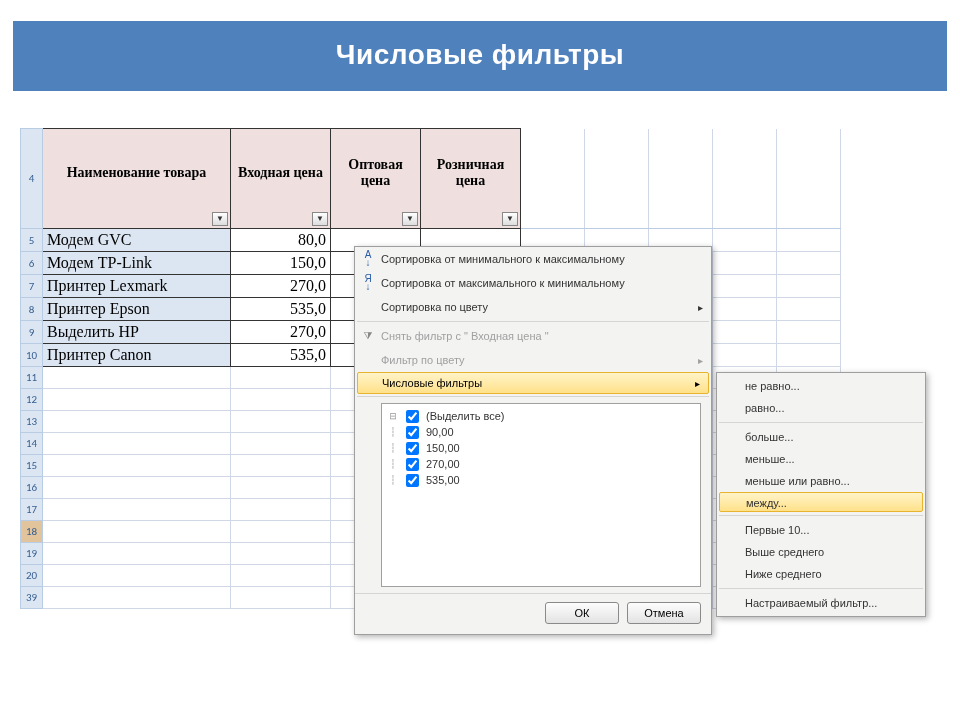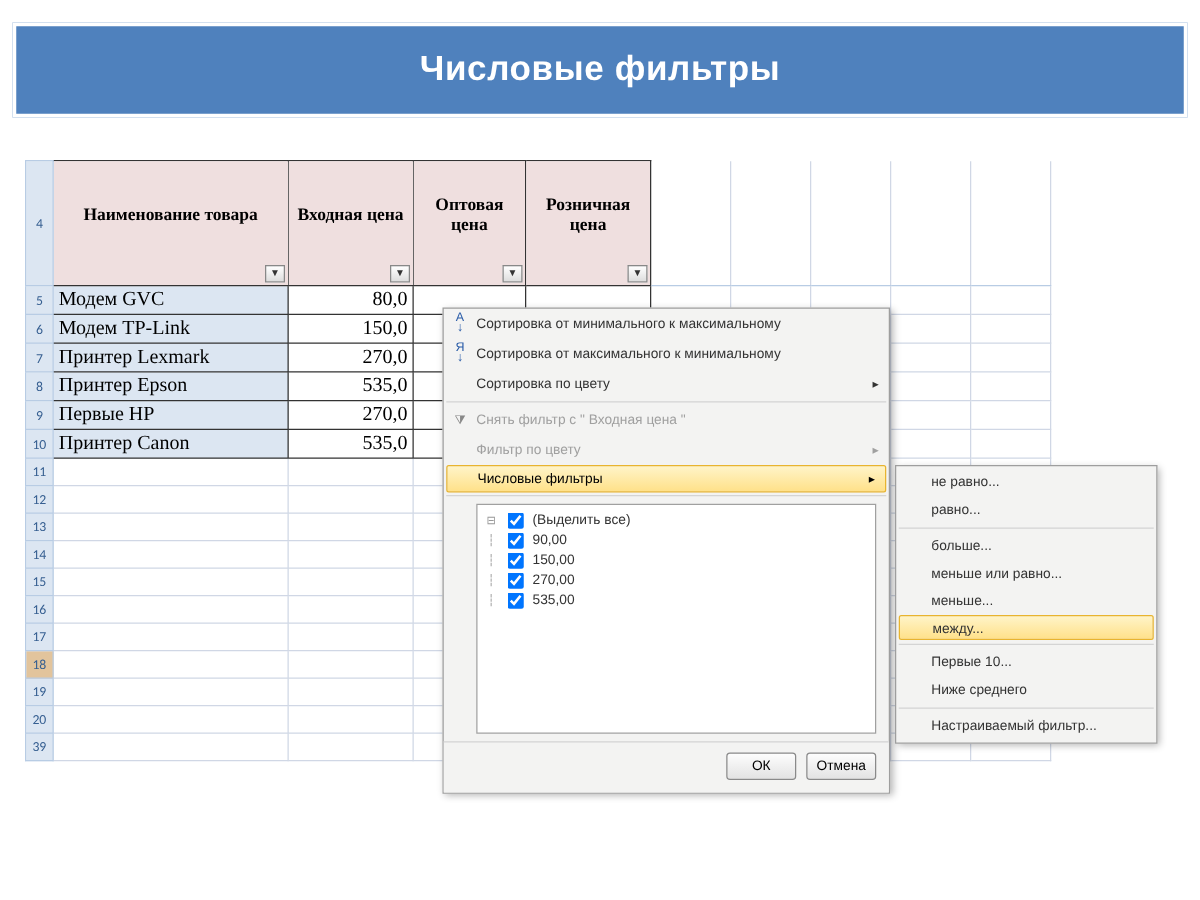--- a/index.html
+++ b/index.html
@@ -165,21 +165,21 @@
   }
   .fm-buttons {
     display: flex;
     justify-content: flex-end;
     gap: 8px;
     padding: 8px 10px 10px;
     border-top: 1px solid #d4d4d4;
     background: #f3f3f2;
   }
   .fm-buttons button {
-    width: 56px;
+    width: 74px;
     height: 22px;
     font-size: 11px;
     border: 1px solid #8a8a8a;
     border-radius: 3px;
     background: linear-gradient(#fdfdfd,#e3e3e3);
     cursor: pointer;
   }
   .submenu {
     position: absolute;
     top: 372px;
@@ -306,21 +306,21 @@
     <td class="cell"></td>
     <td class="cell"></td>
     <td class="grid"></td>
           <td class="grid"></td>
           <td class="grid"></td>
           <td class="grid"></td>
           <td class="grid"></td>
   </tr>
   <tr>
     <td class="rowhead">9</td>
-    <td class="cell name">Первые HP</td>
+    <td class="cell name">Выделить HP</td>
     <td class="cell num">270,0</td>
     <td class="cell"></td>
     <td class="cell"></td>
     <td class="grid"></td>
           <td class="grid"></td>
           <td class="grid"></td>
           <td class="grid"></td>
           <td class="grid"></td>
   </tr>
   <tr>
@@ -530,21 +530,22 @@
     <button>ОК</button>
     <button>Отмена</button>
   </div>
 </div>
 
 <div class="submenu">
   <div class="sm-row"><span>не равно...</span></div>
   <div class="sm-row"><span>равно...</span></div>
   <div class="sm-sep"></div>
   <div class="sm-row"><span>больше...</span></div>
+  <div class="sm-row"><span>меньше...</span></div>
   <div class="sm-row"><span>меньше или равно...</span></div>
-  <div class="sm-row"><span>меньше...</span></div>
   <div class="sm-row highlight"><span>между...</span></div>
   <div class="sm-sep"></div>
   <div class="sm-row"><span>Первые 10...</span></div>
+  <div class="sm-row"><span>Выше среднего</span></div>
   <div class="sm-row"><span>Ниже среднего</span></div>
   <div class="sm-sep"></div>
   <div class="sm-row"><span>Настраиваемый фильтр...</span></div>
 </div>
 
 </body></html>

